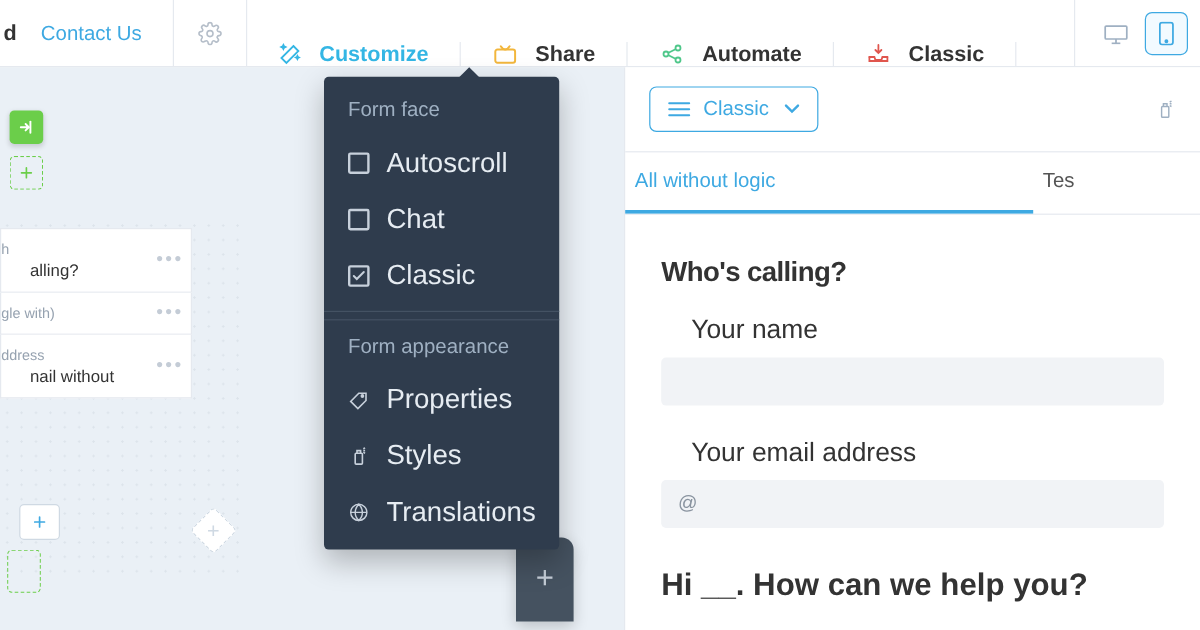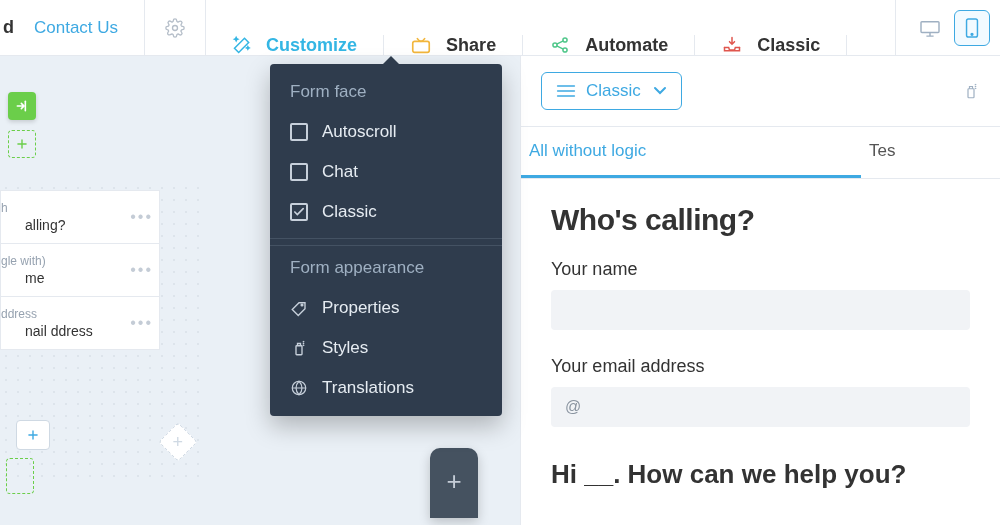--- a/index.html
+++ b/index.html
@@ -19,38 +19,38 @@
   .device-btn { width: 36px; height: 36px; display: flex; align-items: center; justify-content: center; border-radius: 6px; cursor: pointer; }
   .device-btn.active { border: 1px solid #3ea9e2; background: #f2faff; }
 
   .icon { display: inline-flex; }
   svg { display: block; }
 
   
   .dropdown {
     position: absolute;
     left: 270px; top: 64px;
-    width: 232px;
+    width: 196px;
     background: #2f3c4d;
     color: #e6ecf2;
     border-radius: 4px;
     box-shadow: 0 10px 24px rgba(0,0,0,0.25);
     padding: 12px 0 8px;
     z-index: 50;
   }
   .dropdown::before {
     content: "";
     position: absolute;
     top: -8px; left: 112px;
     border-left: 9px solid transparent;
     border-right: 9px solid transparent;
     border-bottom: 9px solid #2f3c4d;
   }
   .dropdown .section-title { color: #9fb0c2; font-size: 17px; padding: 6px 20px 10px; }
-  .dropdown .item { display: flex; align-items: center; gap: 14px; padding: 10px 20px; font-size: 17px; cursor: pointer; }
+  .dropdown .item { display: flex; align-items: center; gap: 14px; padding: 10px 20px; font-size: 23px; cursor: pointer; }
   .dropdown .divider { height: 1px; background: #445263; margin: 6px 0; }
   .chkbox { width: 18px; height: 18px; border: 2px solid #c7d0db; border-radius: 2px; display: flex; align-items: center; justify-content: center; flex: 0 0 18px; }
   .chk-mark { stroke: #c7d0db; }
 
   
   .builder {
     position: absolute; left: 0; top: 56px; width: 180px; height: 469px;
   }
   .badge-start { position: absolute; left: 8px; top: 36px; width: 28px; height: 28px; background: #6bce4a; border-radius: 4px; display:flex; align-items:center; justify-content:center; box-shadow: 0 2px 4px rgba(0,0,0,0.15);}
   .plus-dotted { position:absolute; left:8px; top:74px; width:28px; height:28px; border: 1.5px dashed #6bce4a; border-radius:4px; display:flex; align-items:center; justify-content:center; cursor:pointer;}
@@ -74,22 +74,22 @@
   .preview { position:absolute; left:520px; top:56px; right:0; bottom:0; background:#fff; border-left:1px solid #e5e9ef; }
   .preview .toolbar { display:flex; align-items:center; padding:16px 20px; border-bottom:1px solid #e5e9ef; }
   .mode-btn { border:1px solid #3ea9e2; color:#3ea9e2; border-radius:6px; padding:8px 14px; display:flex; align-items:center; gap:10px; font-size:17px; cursor:pointer; }
   .mode-btn .chev { margin-left:2px; }
   .style-icon { margin-left:auto; color:#9fb0c2; cursor:pointer; }
   .tabs { display:flex; border-bottom:1px solid #e5e9ef; }
   .tabs .tabitem { flex:0 0 340px; text-align:left; padding:14px 8px; font-size:17px; color:#3ea9e2; cursor:pointer; border-bottom:3px solid transparent; }
   .tabs .tabitem.active { border-bottom-color:#3ea9e2; }
   .tabs .tabitem.secondary { flex:1; color:#555; }
   .form-body { padding:24px 30px 0; font-family: Verdana, Geneva, sans-serif; }
-  .form-body h2 { font-size:30px; font-weight:700; margin-bottom:22px; letter-spacing:-0.5px; }
-  .form-body .field-label { font-size:18px; margin-bottom:10px; }
+  .form-body h2 { font-size:23px; font-weight:700; margin-bottom:22px; letter-spacing:-0.5px;margin-top:10px; }
+  .form-body .field-label { font-size:22px; margin-bottom:10px;margin-left:25px; }
   .form-body .field-input { width:100%; height:40px; background:#f1f3f6; border:none; border-radius:4px; padding:0 14px; font-size:16px; color:#777; margin-bottom:26px; }
   .form-body .field-input::placeholder { color:#8a94a0; }
   .form-body h3 { font-size:26px; font-weight:700; margin-top:6px; }
 
   
   .canvas-dots {
     position:absolute; left:0; top:126px; width:200px; height:300px;
     background-image: radial-gradient(#d0d8e0 1px, transparent 1px);
     background-size: 12px 12px;
     opacity:0.5;
@@ -240,26 +240,25 @@
   </div>
 
   <div class="card-stack">
     <div class="card">
       <div class="type">h</div>
       <div class="label">alling?</div>
       <div class="dots">•••</div>
     </div>
     <div class="card">
       <div class="type">gle with)</div>
-      <div class="label">me</div>
       <div class="dots">•••</div>
     </div>
     <div class="card">
       <div class="type">ddress</div>
-      <div class="label">nail ddress</div>
+      <div class="label">nail without</div>
       <div class="dots">•••</div>
     </div>
   </div>
 
   <div class="add-block">
     <svg width="14" height="14" viewBox="0 0 24 24" fill="none" stroke="#3ea9e2" stroke-width="2.4" stroke-linecap="round">
         <path d="M12 5v14M5 12h14"></path>
       </svg>
   </div>
   <div class="conn-dot"></div>

